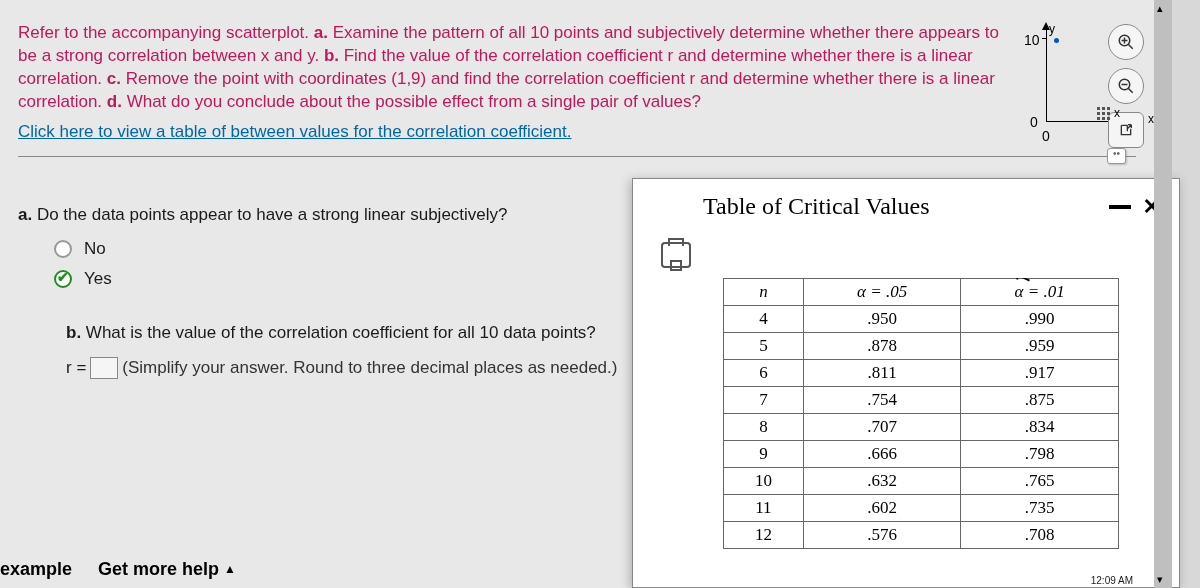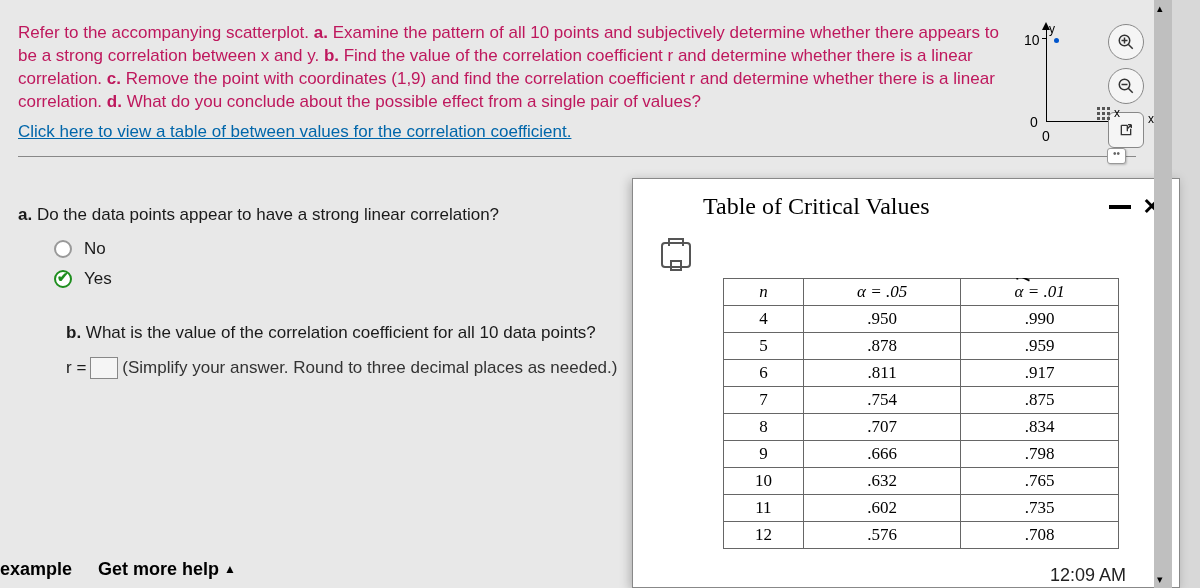--- a/index.html
+++ b/index.html
@@ -60,38 +60,38 @@
 
 .footer { position: absolute; bottom: 8px; left: 0; display: flex; align-items: center; gap: 26px; padding-left: 0; font-size: 18px; }
 .example { font-weight: bold; }
 .help { font-weight: bold; cursor: pointer; }
 .caret { font-size: 12px; position: relative; top: -2px; }
 
 .rscroll { position: absolute; right: -18px; top: 0; bottom: 0; width: 18px; background: #bfbfbf; }
 .rscroll .up { position: absolute; top: 2px; left: 3px; font-size: 11px; }
 .rscroll .down { position: absolute; bottom: 2px; left: 3px; font-size: 11px; }
 
-.clock { position: absolute; right: 28px; bottom: 2px; font-size: 18px; color: #222; }
+.clock { position: absolute; right: 21px; bottom: 2px; font-size: 10px; color: #222; }
 .gridbtn-wrap { position: absolute; right: 34px; top: 106px; display: flex; align-items: center; gap: 4px; font-size: 12px; }
 </style>
 </head>
 <body>
 
 <div class="main">
   <p class="question">
     <span>Refer to the accompanying scatterplot. </span><span class="plabel">a.</span><span> Examine the pattern of all 10 points and subjectively determine whether there appears to be a strong correlation between x and y. </span><span class="plabel">b.</span><span> Find the value of the correlation coefficient r and determine whether there is a linear correlation. </span><span class="plabel">c.</span><span> Remove the point with coordinates (1,9) and find the correlation coefficient r and determine whether there is a linear correlation. </span><span class="plabel">d.</span><span> What do you conclude about the possible effect from a single pair of values?</span>
   </p>
   <span class="link">Click here to view a table of between values for the correlation coefficient.</span>
 
   <div class="divider">
     <div class="ellipsis-btn">••</div>
   </div>
 
   <div class="qa">
-    <span class="plabel">a.</span><span> Do the data points appear to have a strong linear correlation?</span>
+    <span class="plabel">a.</span><span> Do the data points appear to have a strong linear subjectively?</span>
     <div class="options">
       <div class="option">
         <div class="radio"></div>
         <span>No</span>
       </div>
       <div class="option">
         <div class="radio checked"></div>
         <span>Yes</span>
       </div>
     </div>

